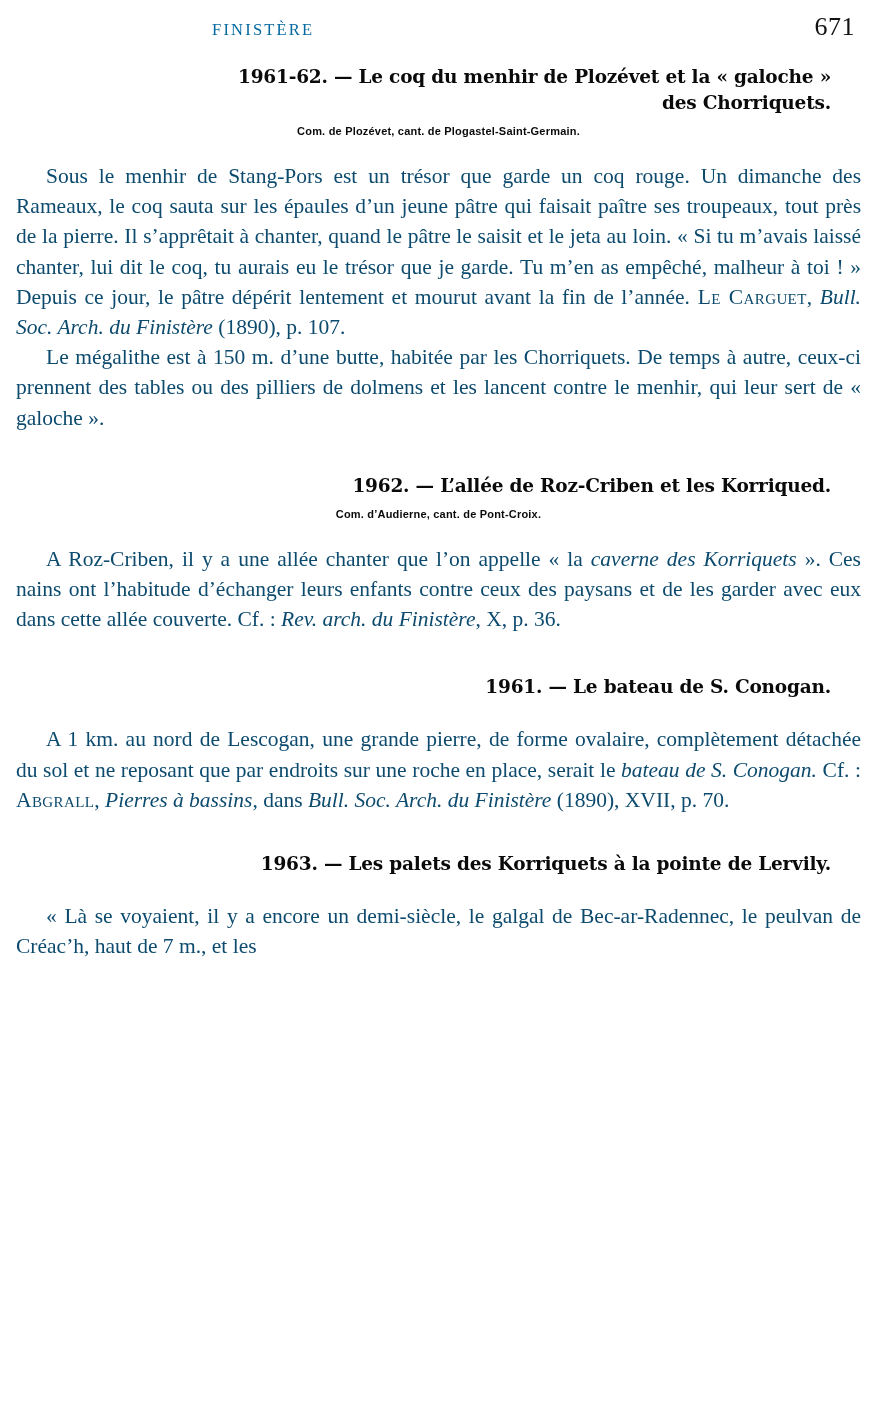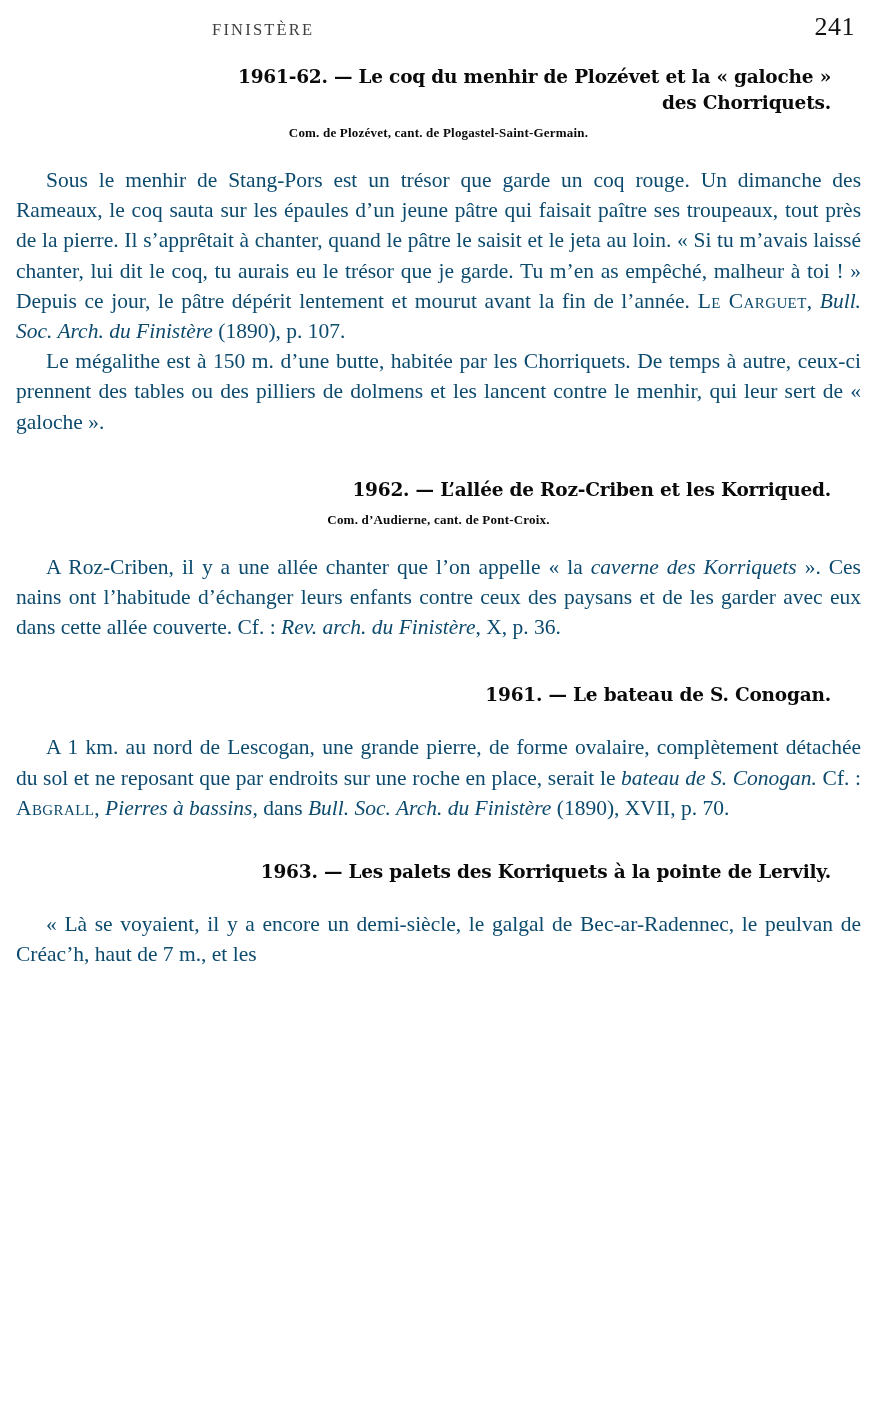--- a/index.html
+++ b/index.html
@@ -28,21 +28,21 @@
     align-items: baseline;
     justify-content: space-between;
     padding: 0 6px 0 18px;
     height: 34px;
   }
   .running-head .rh-title {
     font-family: "Liberation Serif", serif;
     font-size: 16.5px;
     letter-spacing: 2.2px;
     font-weight: 400;
-    color: #404040;
+    color: #0369a1;
     margin-left: 178px;
   }
   .running-head .rh-page {
     font-size: 26px;
     font-family: "Liberation Serif", serif;
     color: #111;
     letter-spacing: 0.5px;
   }
   
   .entry { margin-top: 0; }
@@ -51,23 +51,23 @@
     font-family: "DejaVu Serif", serif;
     font-weight: 700;
     font-size: 18.5px;
     line-height: 26px;
     letter-spacing: -0.2px;
     color: #0a0a0a;
     padding: 0 30px;
   }
   .entry-sub {
     text-align: center;
-    font-family: Liberation Serif, serif;
+    font-family: Liberation Sans, sans-serif;
     font-weight: 700;
-    font-size: 13px;
+    font-size: 11px;
     letter-spacing: 0.2px;
     margin-top: 9px;
     color: #0a0a0a;
   }
   .para {
     font-size: 21.5px;
     line-height: 30.2px;
     text-align: justify;
     text-justify: inter-word;
     margin: 0;
@@ -88,21 +88,21 @@
   .gap-c { height: 36px; }
   .gap-d { height: 40px; }
 </style>
 </head>
 <body>
 
 <div class="page">
 
   <div class="running-head">
     <div class="rh-title">FINISTÈRE</div>
-    <div class="rh-page">241</div>
+    <div class="rh-page">671</div>
   </div>
 
   <div class="gap-b"></div>
 
   <div class="entry">
     <div class="entry-title">
       <span>1961-62. — Le coq du menhir de Plozévet et la « galoche »</span><br>
       <span>des Chorriquets.</span>
     </div>
     <div class="entry-sub">Com. de Plozévet, cant. de Plogastel-Saint-Germain.</div>

